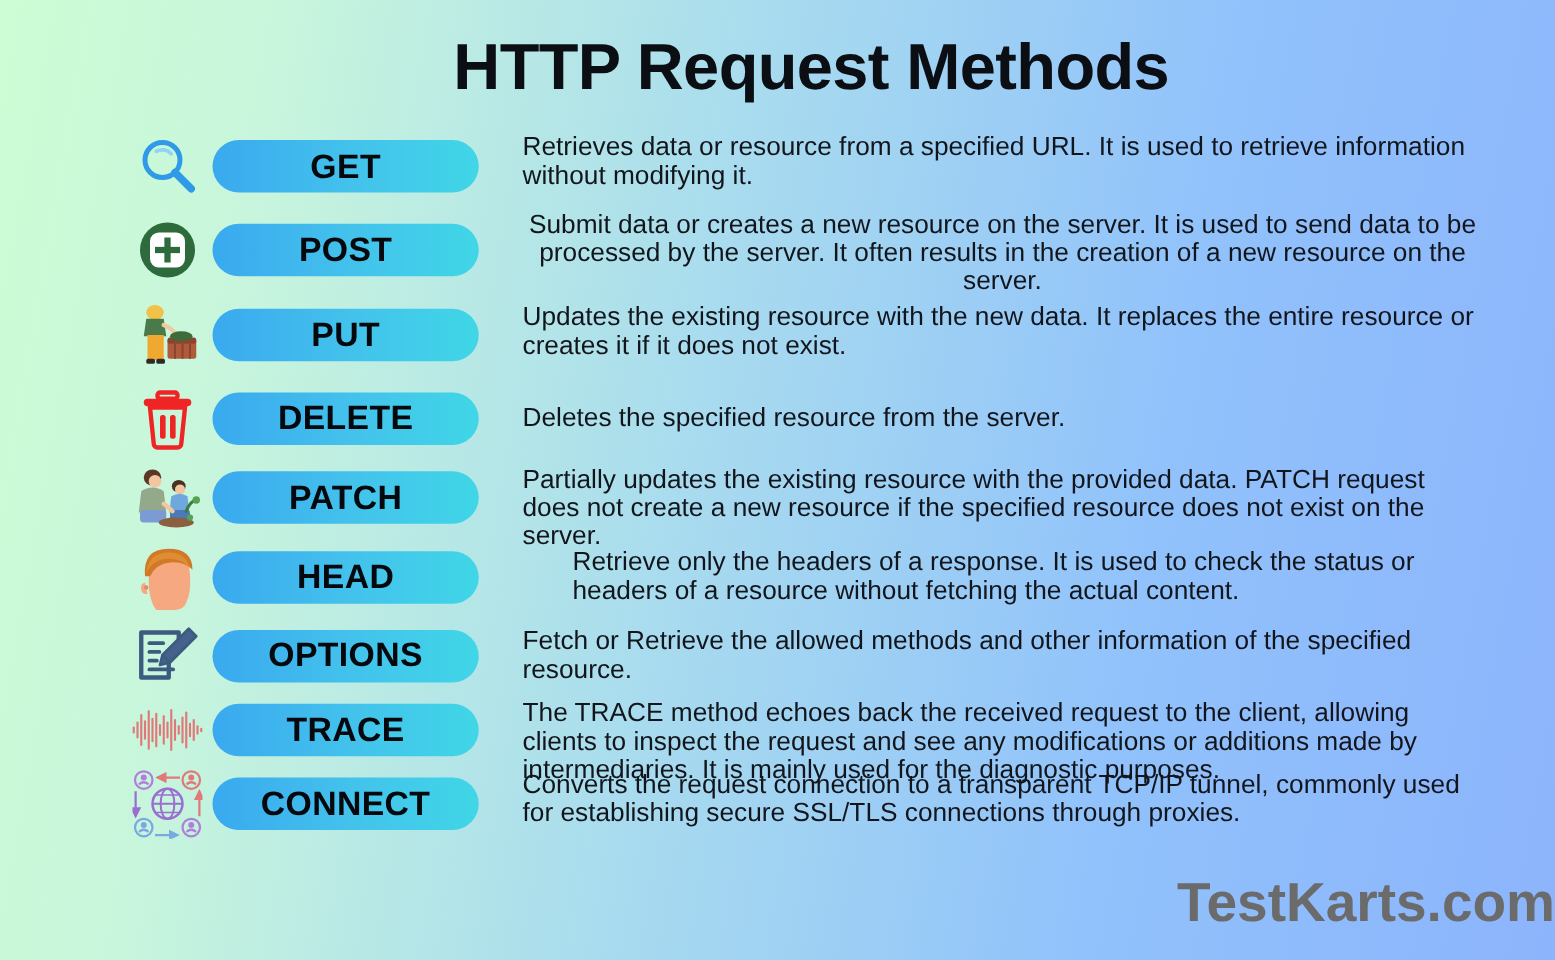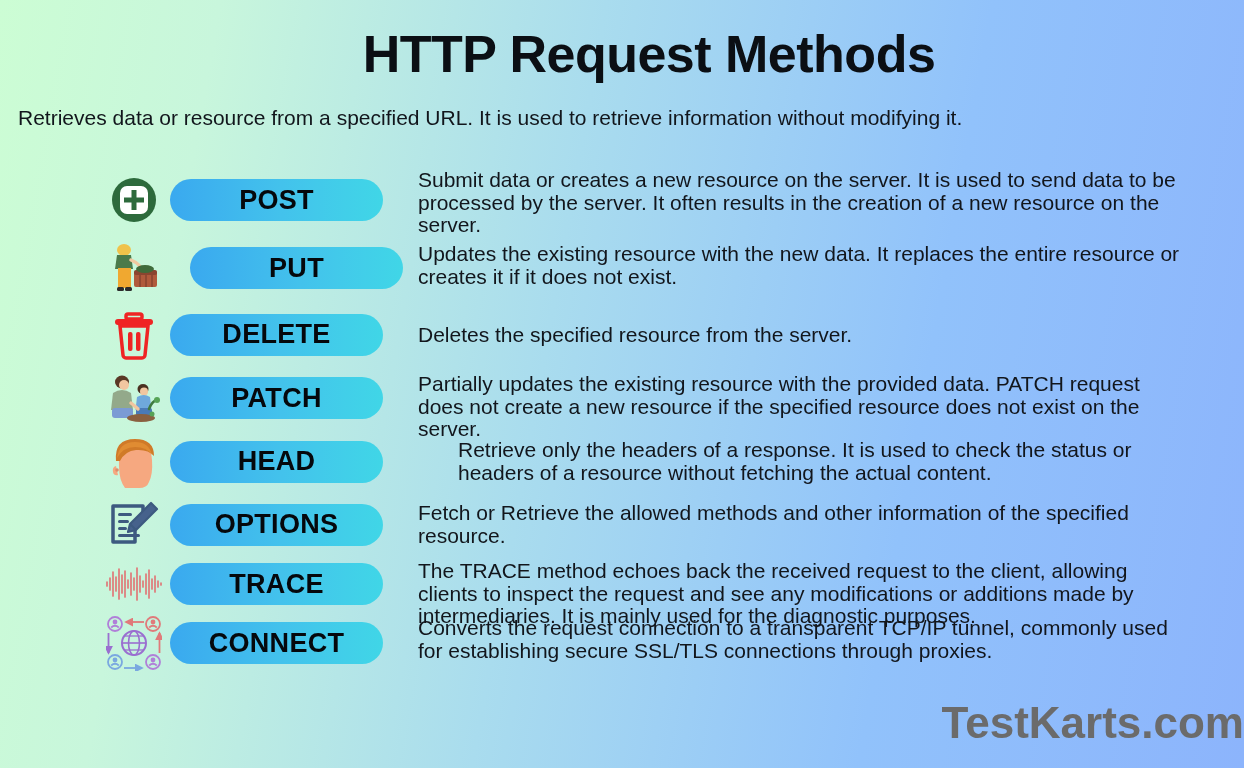--- a/index.html
+++ b/index.html
@@ -87,32 +87,32 @@
     padding-left: 18px;
     padding-right: 58px;
     font-size: 21px;
     line-height: 22.6px;
     color: #12161c;
     box-sizing: border-box;
   }
 
   
   .r-get     { height: 66px; }
-  .r-post    { height: 68px; }
+  .r-post    { height: 68px; text-align: center; }
   .r-put     { height: 68px; }
   .r-delete  { height: 65px; }
   .r-patch   { height: 62px; }
   .r-head    { height: 65px; gap: 40px; }
   .r-options { height: 61px; }
   .r-trace   { height: 58px; }
   .r-connect { height: 60px; }
 
   .r-get     .left-col { height: 66px; }
   .r-post    .left-col { height: 68px; }
-  .r-put     .left-col { height: 68px; gap: 20px; }
+  .r-put     .left-col { height: 68px; }
   .r-delete  .left-col { height: 65px; }
   .r-patch   .left-col { height: 62px; }
   .r-head    .left-col { height: 65px; }
   .r-options .left-col { height: 61px; }
   .r-trace   .left-col { height: 58px; }
   .r-connect .left-col { height: 60px; }
 
   .r-get     .desc { padding-top: 7px; }
   .r-post    .desc { padding-top: 3px; }
   .r-put     .desc { padding-top: 9px; }
@@ -142,20 +142,30 @@
 </head>
 <body>
 
 <div class="poster">
 
   <div class="title">HTTP Request Methods</div>
 
   <div class="rows">
 
     <div class="row r-get">
+      <div class="left-col">
+        <div class="icon-box">
+          <svg width="52" height="52" viewBox="0 0 52 52">
+            <circle cx="22" cy="21" r="14" fill="none" stroke="#2f9ae8" stroke-width="4"></circle>
+            <path d="M17 14 A10 10 0 0 1 29 16" fill="none" stroke="#8fd4f4" stroke-width="3" stroke-linecap="round"></path>
+            <line x1="32" y1="31" x2="45" y2="44" stroke="#2f9ae8" stroke-width="6" stroke-linecap="round"></line>
+          </svg>
+        </div>
+        <div class="pill">GET</div>
+      </div>
       <div class="desc">Retrieves data or resource from a specified URL. It is used to retrieve information without modifying it.</div>
     </div>
 
     <div class="row r-post">
       <div class="left-col">
         <div class="icon-box">
           <svg width="50" height="50" viewBox="0 0 50 50">
             <circle cx="25" cy="25" r="22" fill="#2d6a3c"></circle>
             <rect x="11" y="11" width="28" height="28" rx="7" fill="#ffffff"></rect>
             <rect x="22.5" y="15" width="5" height="20" fill="#2d6a3c"></rect>

